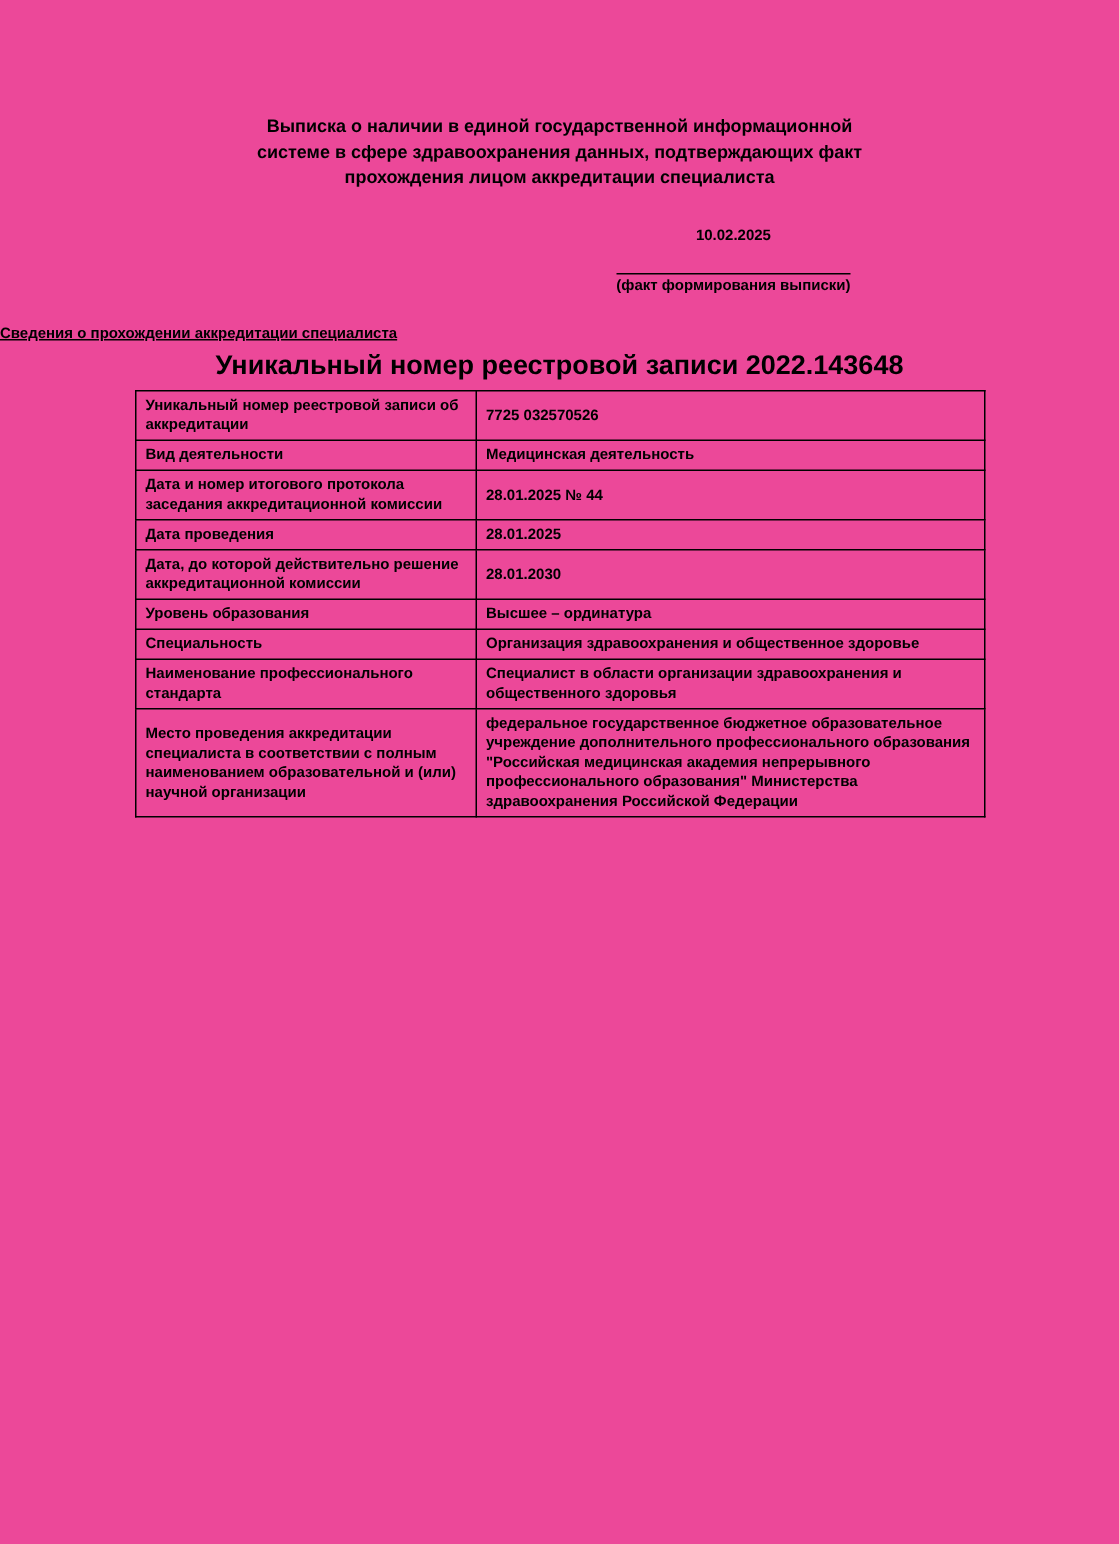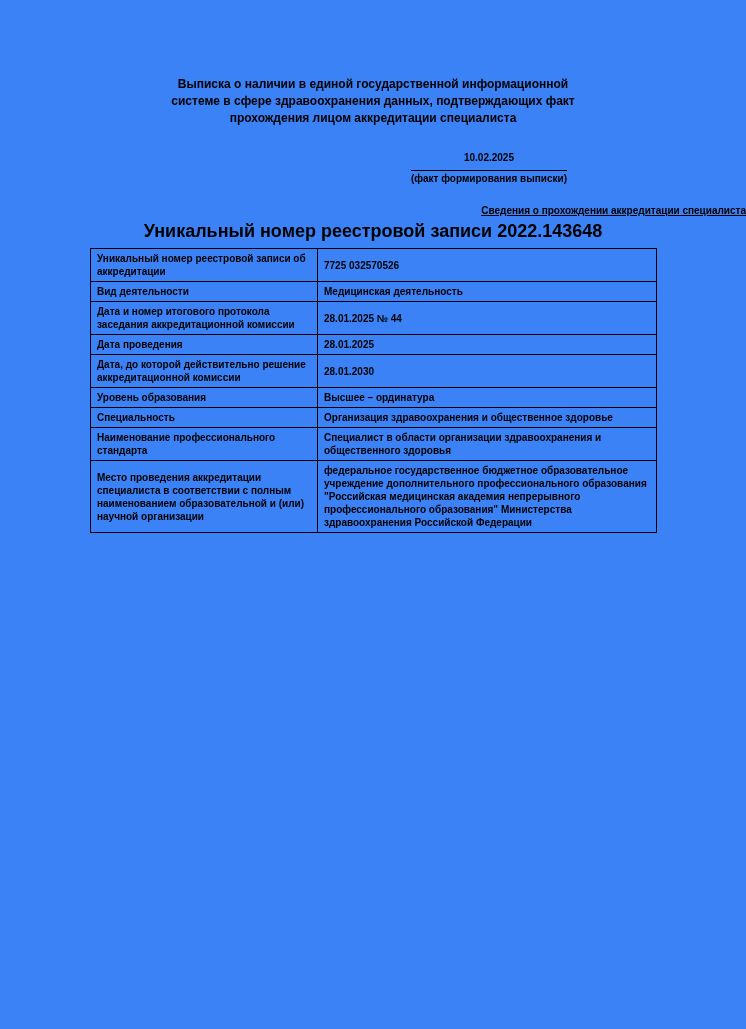--- a/index.html
+++ b/index.html
@@ -5,21 +5,21 @@
   html, body {
     margin: 0;
     padding: 0;
     background: #ffffff;
   }
   .page {
     position: relative;
     width: 746px;
     height: 1029px;
     margin: 0 auto;
-    background: #3b82f6;
+    background: #ec4899;
     color: #000000;
     font-family: "Liberation Sans", sans-serif;
     font-weight: bold;
     box-sizing: border-box;
     padding-top: 76px;
     overflow: hidden;
   }
   .title {
     max-width: 420px;
     margin: 0 auto;
@@ -30,36 +30,36 @@
   }
   .date-block {
     width: fit-content;
     margin: 24px 179px 0 auto;
     text-align: center;
     font-size: 10px;
     line-height: 13px;
   }
   .date-value {
     border-bottom: 1.5px solid #000000;
-    padding: 0 2px 6px 2px;
+    padding: 0 2px 18px 2px;
   }
   .date-caption {
     padding-top: 1px;
     white-space: nowrap;
   }
   .intro {
     max-width: 578px;
     margin: 20px auto 0 auto;
     text-align: center;
     font-size: 10px;
     line-height: 15px;
   }
   .section-heading {
     margin-top: 19px;
-    text-align: right;
+    text-align: left;
     font-size: 10px;
     line-height: 13px;
     text-decoration: underline;
   }
   .record-heading {
     margin-top: 7px;
     text-align: center;
     font-size: 18px;
     line-height: 15px;
   }

